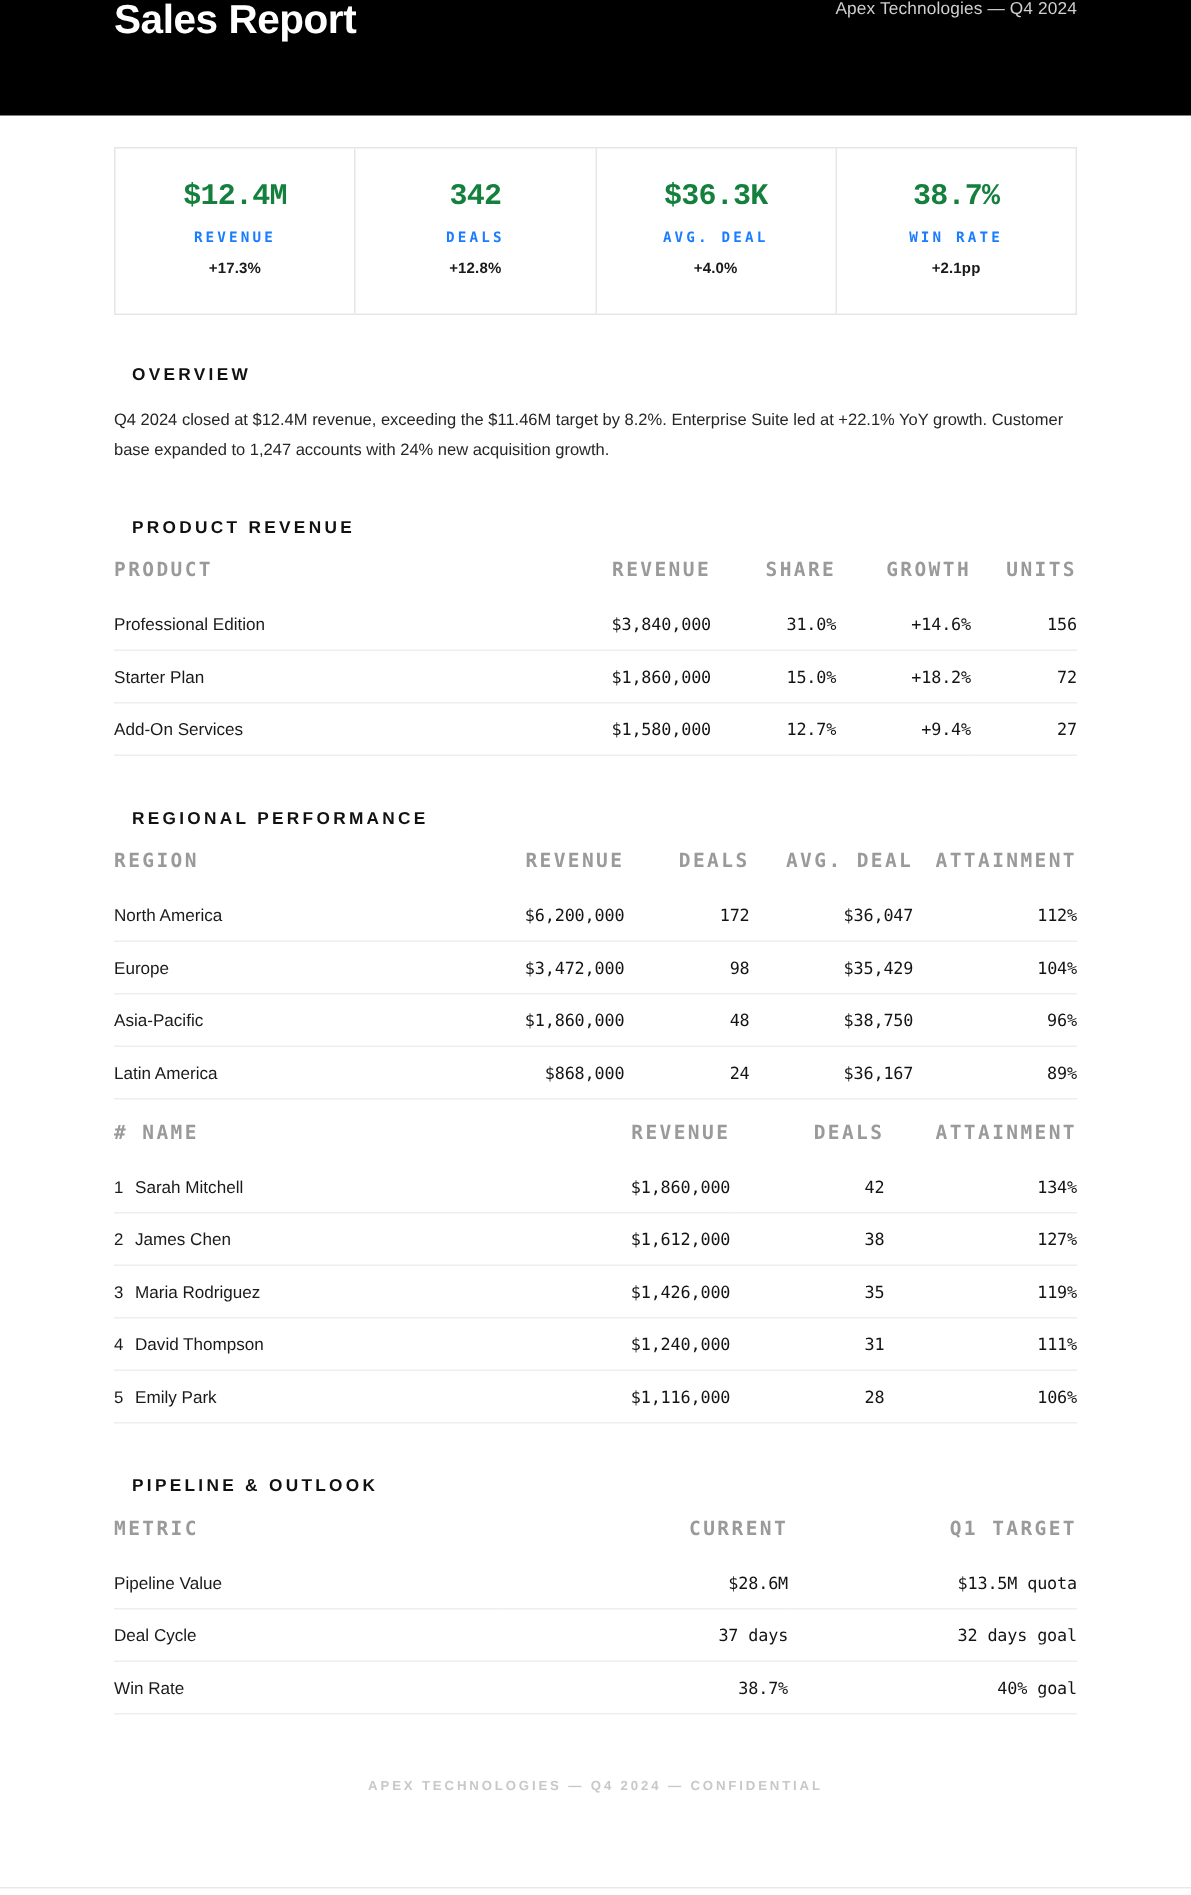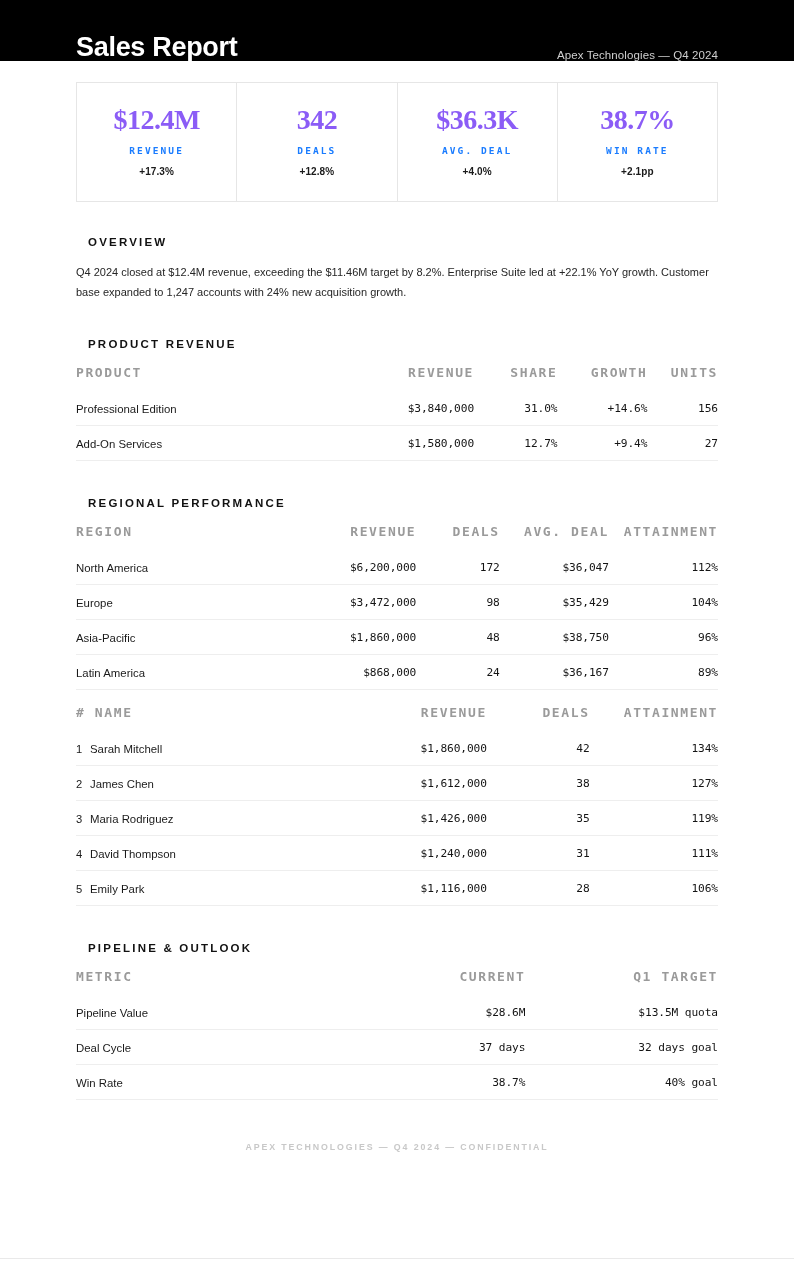--- a/index.html
+++ b/index.html
@@ -20,23 +20,23 @@
     width: 794px;
     min-height: 1263px;
     margin: 0 auto;
     background: #ffffff;
     overflow: hidden;
   }
 
   
   .header {
     background: #000000;
-    height: 61px;
+    height: 77px;
     display: flex;
-    align-items: flex-end;
+    align-items: flex-start;
     justify-content: space-between;
     padding: 0 76px;
   }
   .header-title {
     font-family: "Liberation Sans", sans-serif;
     font-weight: bold;
     font-size: 27px;
     letter-spacing: -0.3px;
     color: #ffffff;
     line-height: 1;
@@ -57,25 +57,25 @@
     background: #ffffff;
   }
   .kpi-card {
     flex: 1 1 0;
     padding: 22px 8px 24px 8px;
     text-align: center;
     border-left: 1px solid #e6e6e6;
   }
   .kpi-card:first-child { border-left: none; }
   .kpi-value {
-    font-family: Liberation Serif, serif;
-    font-weight: bold;
-    font-size: 28px;
+    font-family: Liberation Mono, monospace;
+    font-weight: bold;
+    font-size: 20px;
     letter-spacing: -0.5px;
-    color: #8b5cf6;
+    color: #15803d;
     line-height: 1.05;
   }
   .kpi-label {
     margin-top: 11px;
     font-family: "DejaVu Sans Mono", monospace;
     font-size: 9.5px;
     font-weight: bold;
     letter-spacing: 2.1px;
     color: #1a7cff;
     text-transform: uppercase;
@@ -280,20 +280,27 @@
       </thead>
       <tbody>
         <tr>
           <td class="c-label">Professional Edition</td>
           <td class="num">$3,840,000</td>
           <td class="num">31.0%</td>
           <td class="num">+14.6%</td>
           <td class="num">156</td>
         </tr>
         <tr>
+          <td class="c-label">Starter Plan</td>
+          <td class="num">$1,860,000</td>
+          <td class="num">15.0%</td>
+          <td class="num">+18.2%</td>
+          <td class="num">72</td>
+        </tr>
+        <tr>
           <td class="c-label">Add-On Services</td>
           <td class="num">$1,580,000</td>
           <td class="num">12.7%</td>
           <td class="num">+9.4%</td>
           <td class="num">27</td>
         </tr>
       </tbody>
     </table>
 
     <h2 class="section-title section-gap">REGIONAL PERFORMANCE</h2>

